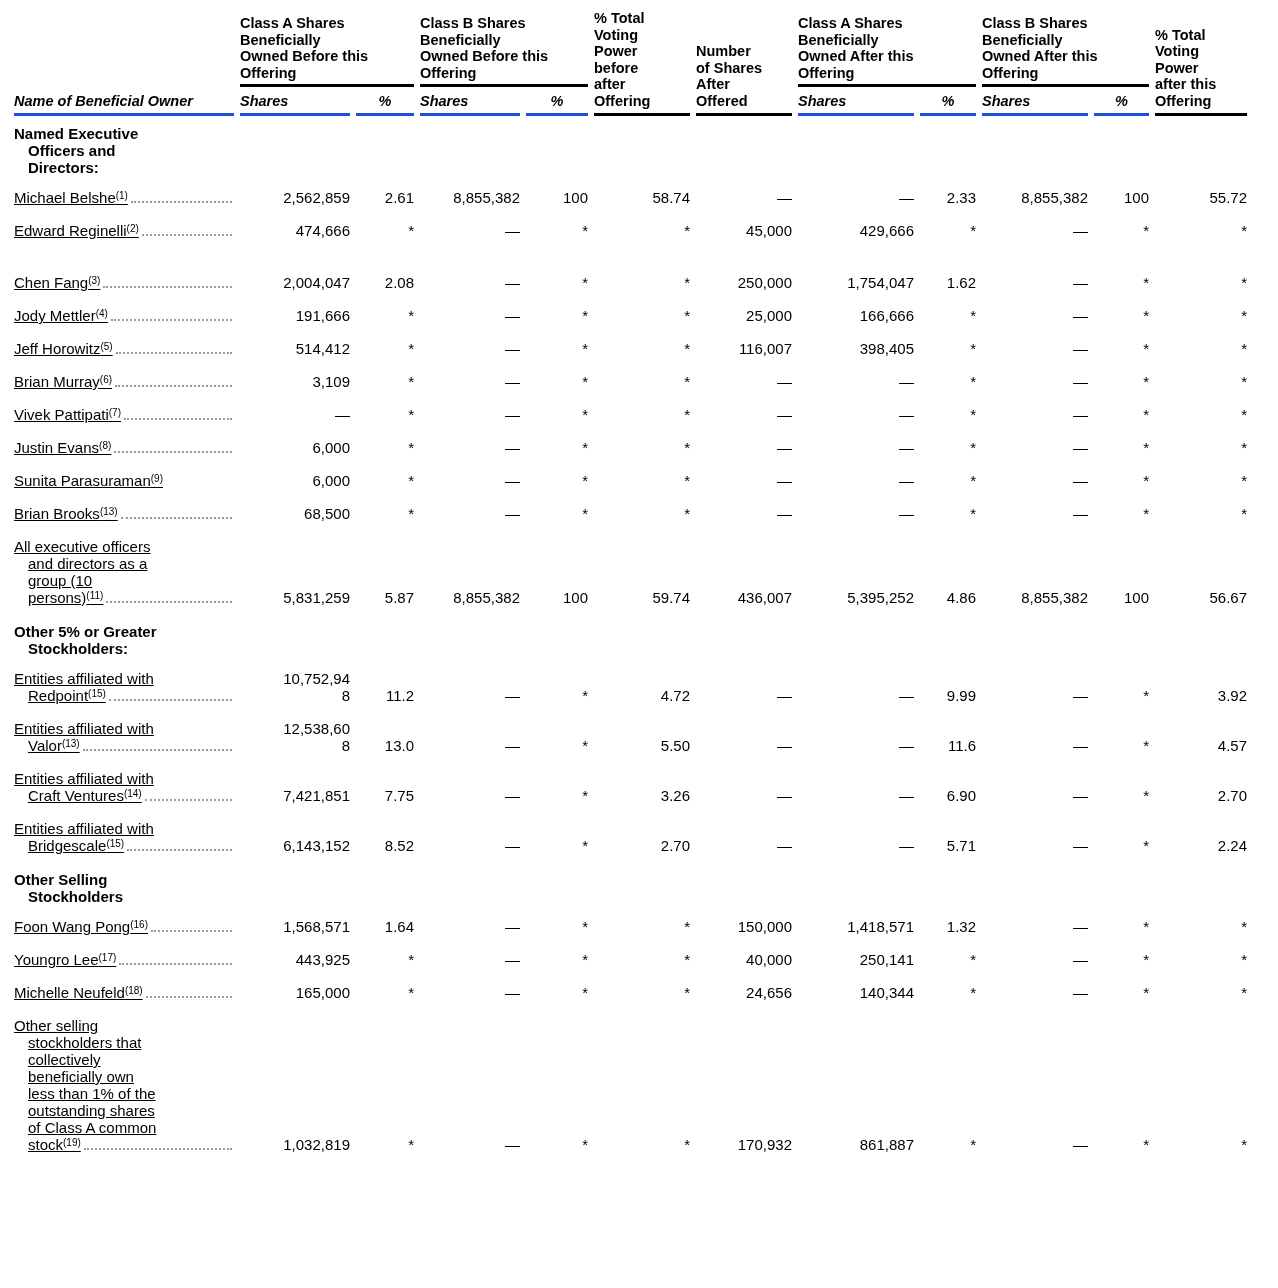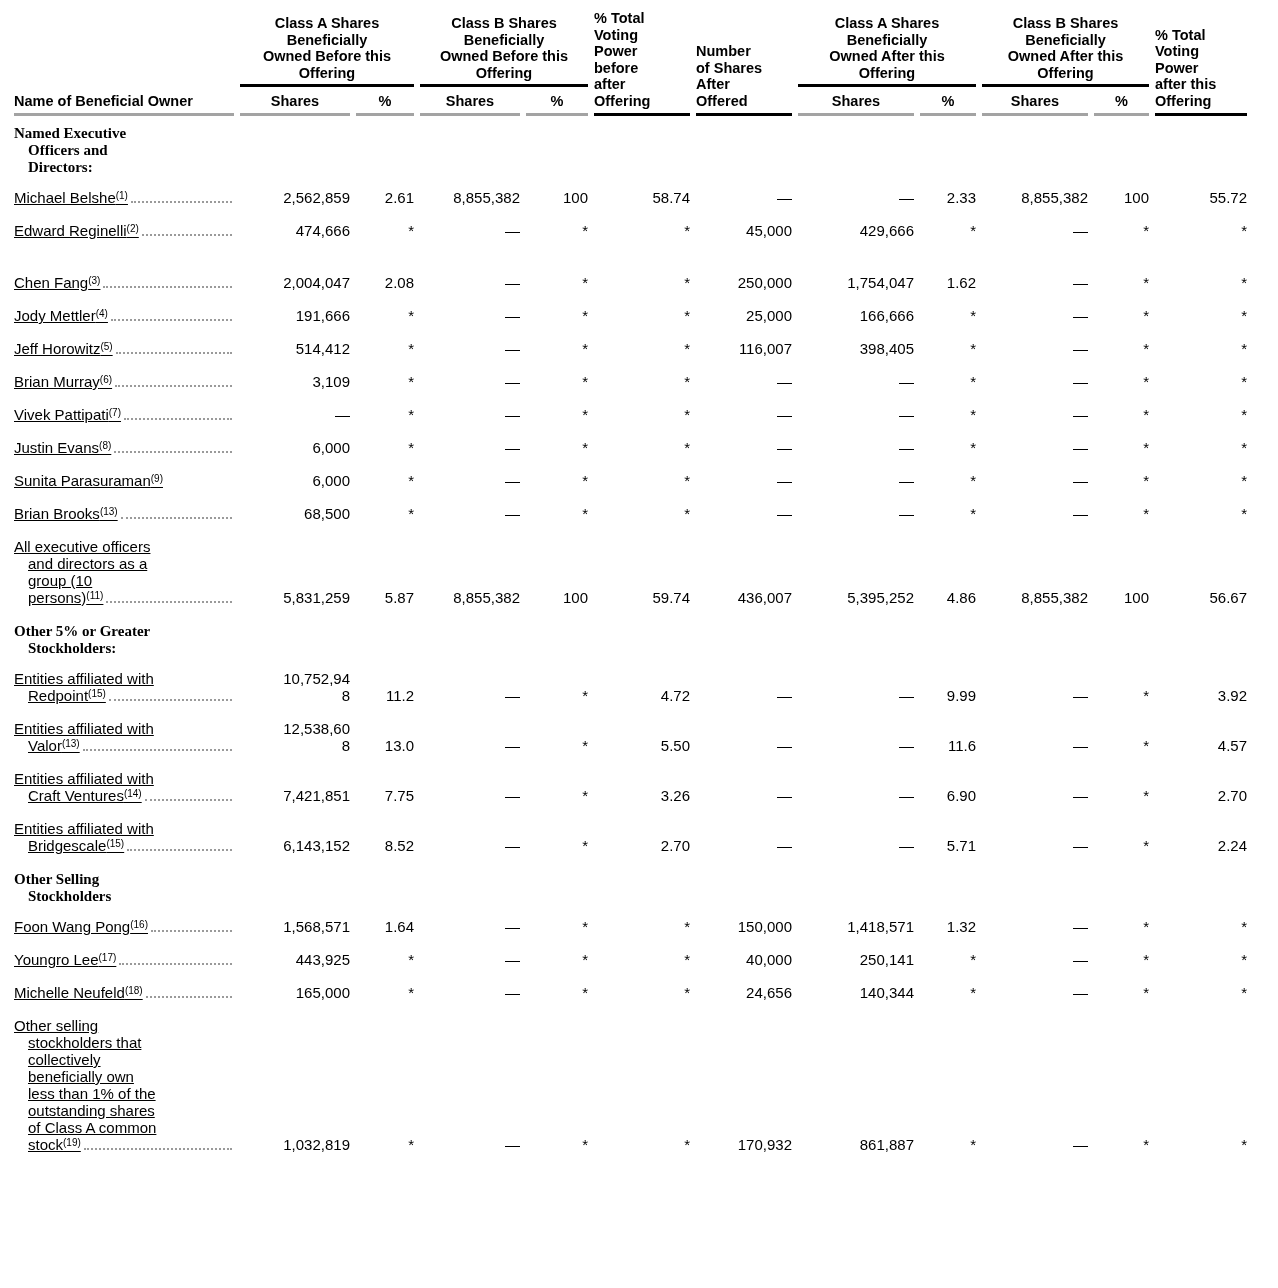--- a/index.html
+++ b/index.html
@@ -13,26 +13,26 @@
     border-collapse:separate;
     border-spacing:6px 0;
     table-layout:fixed;
     font-size:15px;
     line-height:17px;
   }
   th,td{margin:0;padding:0;}
   
   thead th{font-weight:bold;vertical-align:bottom;font-size:14.5px;line-height:16.5px;}
   th.grp{border-bottom:3px solid #000;padding-bottom:3px;}
-  th.grp .hl{ text-align:center;}
+  th.grp .hl{ text-align:left;}
   th.single{border-bottom:3px solid #000;padding-bottom:4px;}
   th.single .hl{text-align:left;}
-  tr.subrow th{border-bottom:3px solid #a3a3a3;padding:3px 0 4px 0;}
+  tr.subrow th{border-bottom:3px solid #1d4ed8;padding:3px 0 4px 0;font-style:italic;}
   th.name-h{text-align:left;white-space:nowrap;border-bottom:3px solid #000;padding:3px 0 4px 0;}
-  th.sub-shares{text-align:center;}
+  th.sub-shares{text-align:left;}
   th.sub-pct{text-align:center;}
   
   td.val{
     text-align:right;
     vertical-align:bottom;
     padding:8px 0 8px 0;
     white-space:pre-line;
   }
   td.namecell{
     vertical-align:bottom;
@@ -41,21 +41,20 @@
   .nline{white-space:nowrap;}
   .nline.cont{padding-left:14px;}
   .nline.last{display:flex;align-items:baseline;}
   .nline .ntext{white-space:nowrap;text-decoration:underline;}
   .dots{flex:1 1 auto;min-width:6px;border-bottom:2px dotted #9a9a9a;margin:0 2px 3px 3px;}
   sup.fn{font-size:10px;vertical-align:4px;line-height:0;}
   tr.sectionrow td{
     font-weight:bold;
     vertical-align:bottom;
     padding:9px 0 5px 0;
-    font-family:Liberation Serif, serif;
   }
   tr.gapbefore td{padding-top:27px;}
 </style>
 </head>
 <body>
 
 <div class="page">
   <table class="ownership">
     <colgroup>
       <col style="width:220px">

